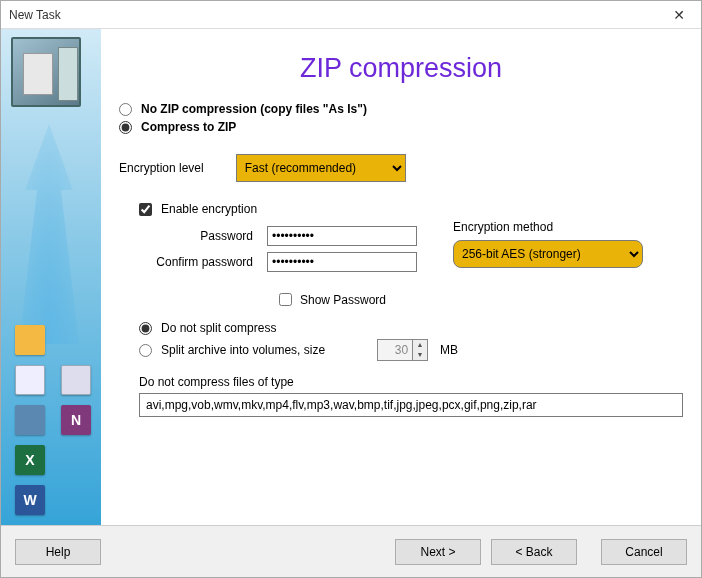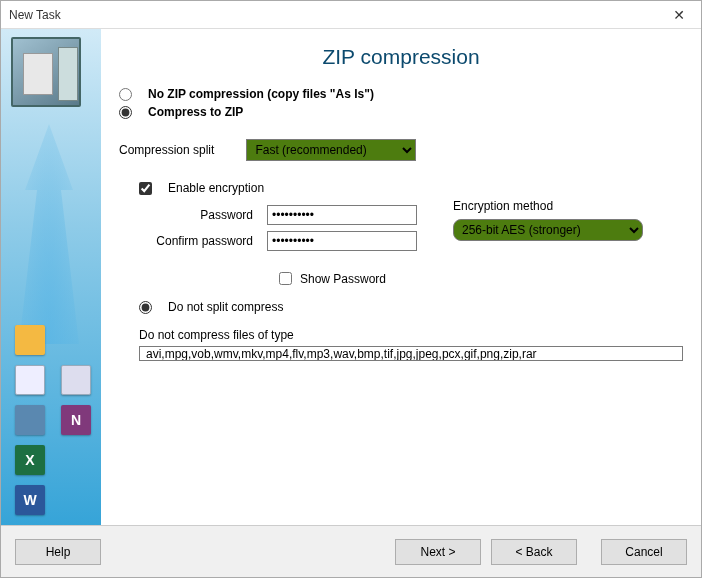--- a/index.html
+++ b/index.html
@@ -110,29 +110,29 @@
   .ic-excel { background:#1d6f42; }
   .ic-word { background:#2b579a; }
 
   .content {
     flex: 1;
     padding: 12px 18px 0 18px;
     position: relative;
   }
   .page-title {
     text-align: center;
-    color: #0c4a6e;
-    font-size: 21px;
+    color: #6d28d9;
+    font-size: 27px;
     font-weight: 400;
-    margin: 4px 0 18px 0;
+    margin: 12px 0 18px 0;
   }
   .radio-row, .check-row {
     display: flex;
     align-items: center;
-    gap: 13px;
+    gap: 6px;
     margin: 4px 0;
     font-size: 12px;
   }
   .radio-row input[type=radio], .check-row input[type=checkbox] {
     margin: 0 3px 0 0;
     accent-color: #333;
   }
   .bold { font-weight: 700; }
   .indent1 { margin-left: 26px; }
   .indent-check { margin-left: 20px; }
@@ -149,23 +149,23 @@
     padding-right: 6px;
   }
   .form-row input[type=password], .form-row input[type=text] {
     width: 150px;
     height: 20px;
     border: 1px solid #7a7a7a;
     padding: 1px 4px;
     font-size: 12px;
   }
   select {
-    height: 22px;
+    height: 28px;
     border: 1px solid #7a7a7a;
-    background: #4d7c0f;
+    background: #eab308;
     font-size: 12px;
     padding: 1px 4px;
   }
   .enc-col {
     margin-left: 36px;
     display: flex;
     flex-direction: column;
     gap: 6px;
   }
   .enc-col select { width: 190px; border-radius: 8px; }
@@ -184,21 +184,21 @@
   .spinner-btns {
     display:flex;flex-direction:column;
     border-left:1px solid #888;
   }
   .spinner-btns span {
     width:14px;height:10px;font-size:7px;line-height:10px;
     text-align:center;background:#eee;cursor:default;color:#555;
   }
   .exclude-box {
     width: 100%;
-    height: 15px;
+    height: 24px;
     border:1px solid #7a7a7a;
     padding: 0 6px;
     font-size:12px;
     margin-top:4px;
   }
   .footer {
     height: 52px;
     border-top: 1px solid #ccc;
     background:#f0f0f0;
     display:flex;
@@ -266,21 +266,21 @@
         <span>No ZIP compression (copy files "As Is")</span>
       </label>
       <label class="radio-row bold">
         <input type="radio" name="zipopt" checked="" style="">
         <span>Compress to ZIP</span>
       </label>
 
       <div class="hgap"></div>
 
       <div class="form-row indent1">
-        <span class="label" style="width:auto;text-align:left;margin-right:18px">Compression split</span>
+        <span class="label" style="width:auto;text-align:left;margin-right:18px">Encryption level</span>
         <select style="width:170px">
           <option>Fast (recommended)</option>
         </select>
       </div>
 
       <div class="hgap"></div>
 
       <label class="check-row indent-check">
         <input type="checkbox" checked="" style="">
         <span>Enable encryption</span>
@@ -306,20 +306,35 @@
           <select>
             <option>256-bit  AES (stronger)</option>
           </select>
         </div>
       </div>
 
       <label class="radio-row indent-check">
         <input type="radio" name="splitopt" checked="" style="">
         <span>Do not split compress</span>
       </label>
+      <div class="radio-row indent-check">
+        <label class="radio-row" style="margin:0">
+          <input type="radio" name="splitopt" style="">
+          <span>Split archive into volumes, size</span>
+        </label>
+        <span style="width:40px"></span>
+        <span class="spinner-wrap">
+          <input type="text" disabled="" value="30" style="">
+          <span class="spinner-btns">
+            <span>▲</span>
+            <span>▼</span>
+          </span>
+        </span>
+        <span style="margin-left:6px">MB</span>
+      </div>
 
       <div class="hgap"></div>
 
       <div class="indent-check">
         <div>Do not compress files of type</div>
         <input type="text" class="exclude-box" value="avi,mpg,vob,wmv,mkv,mp4,flv,mp3,wav,bmp,tif,jpg,jpeg,pcx,gif,png,zip,rar" style="">
       </div>
     </div>
   </div>
 

